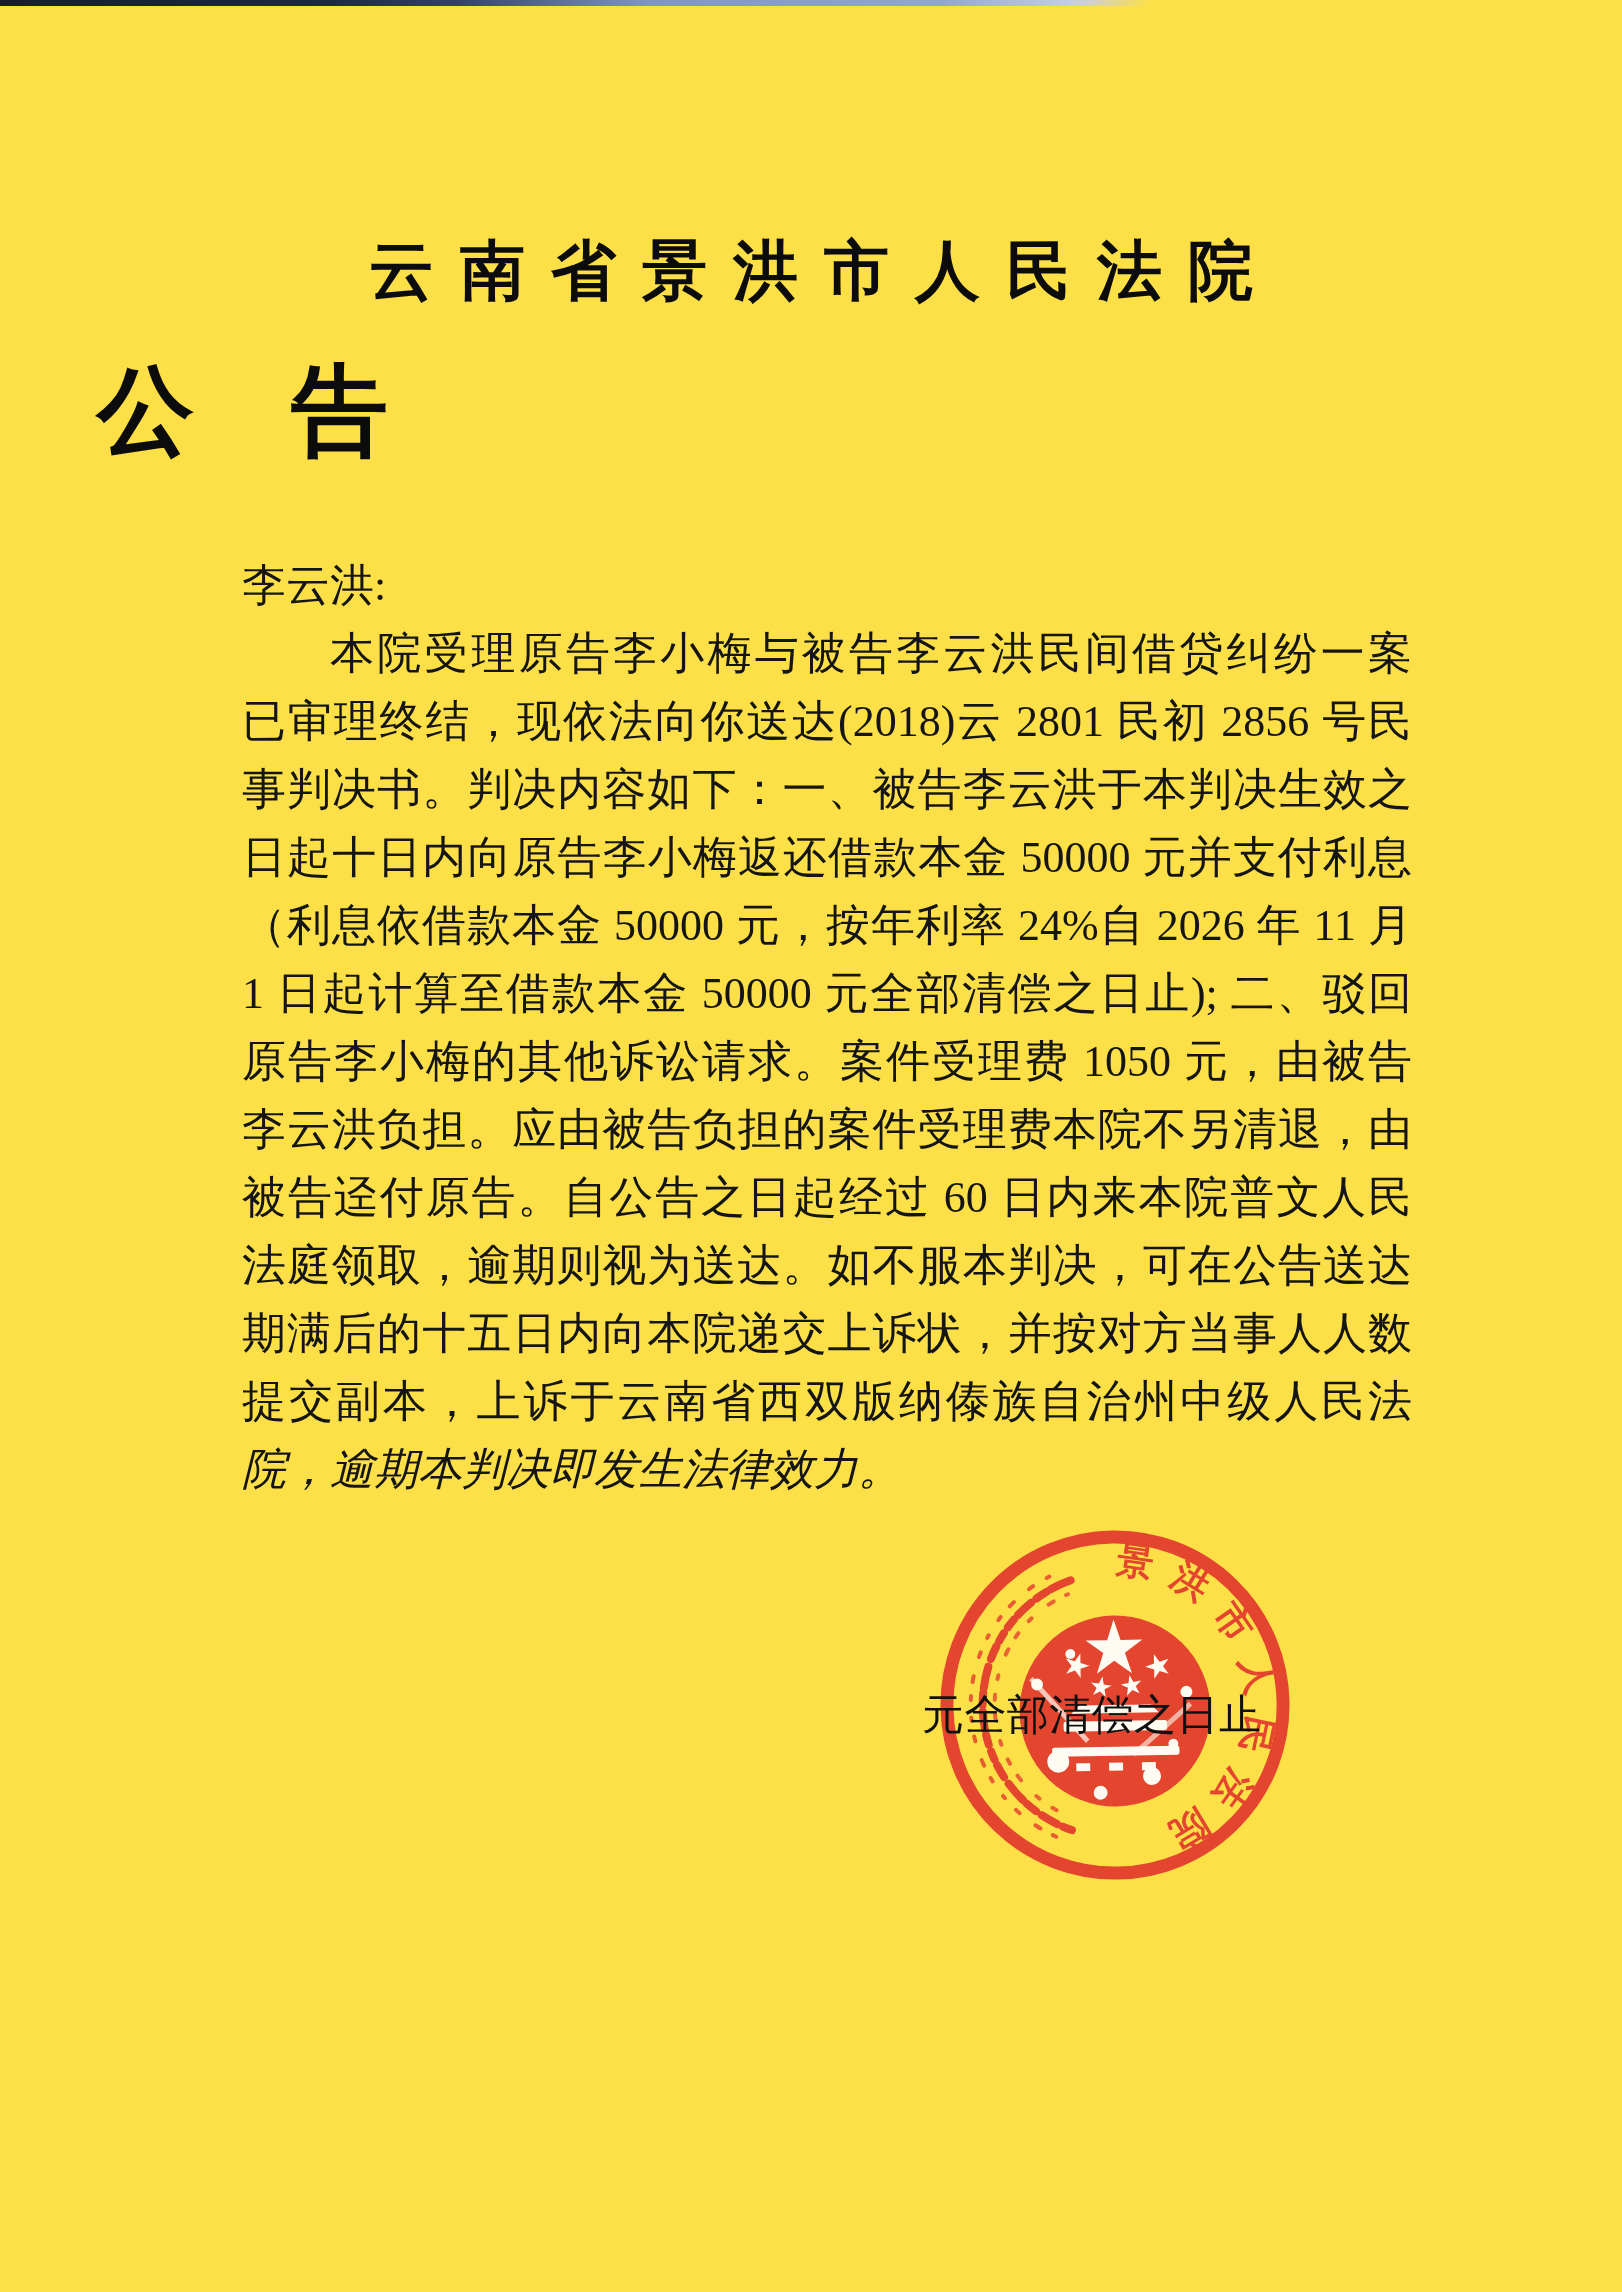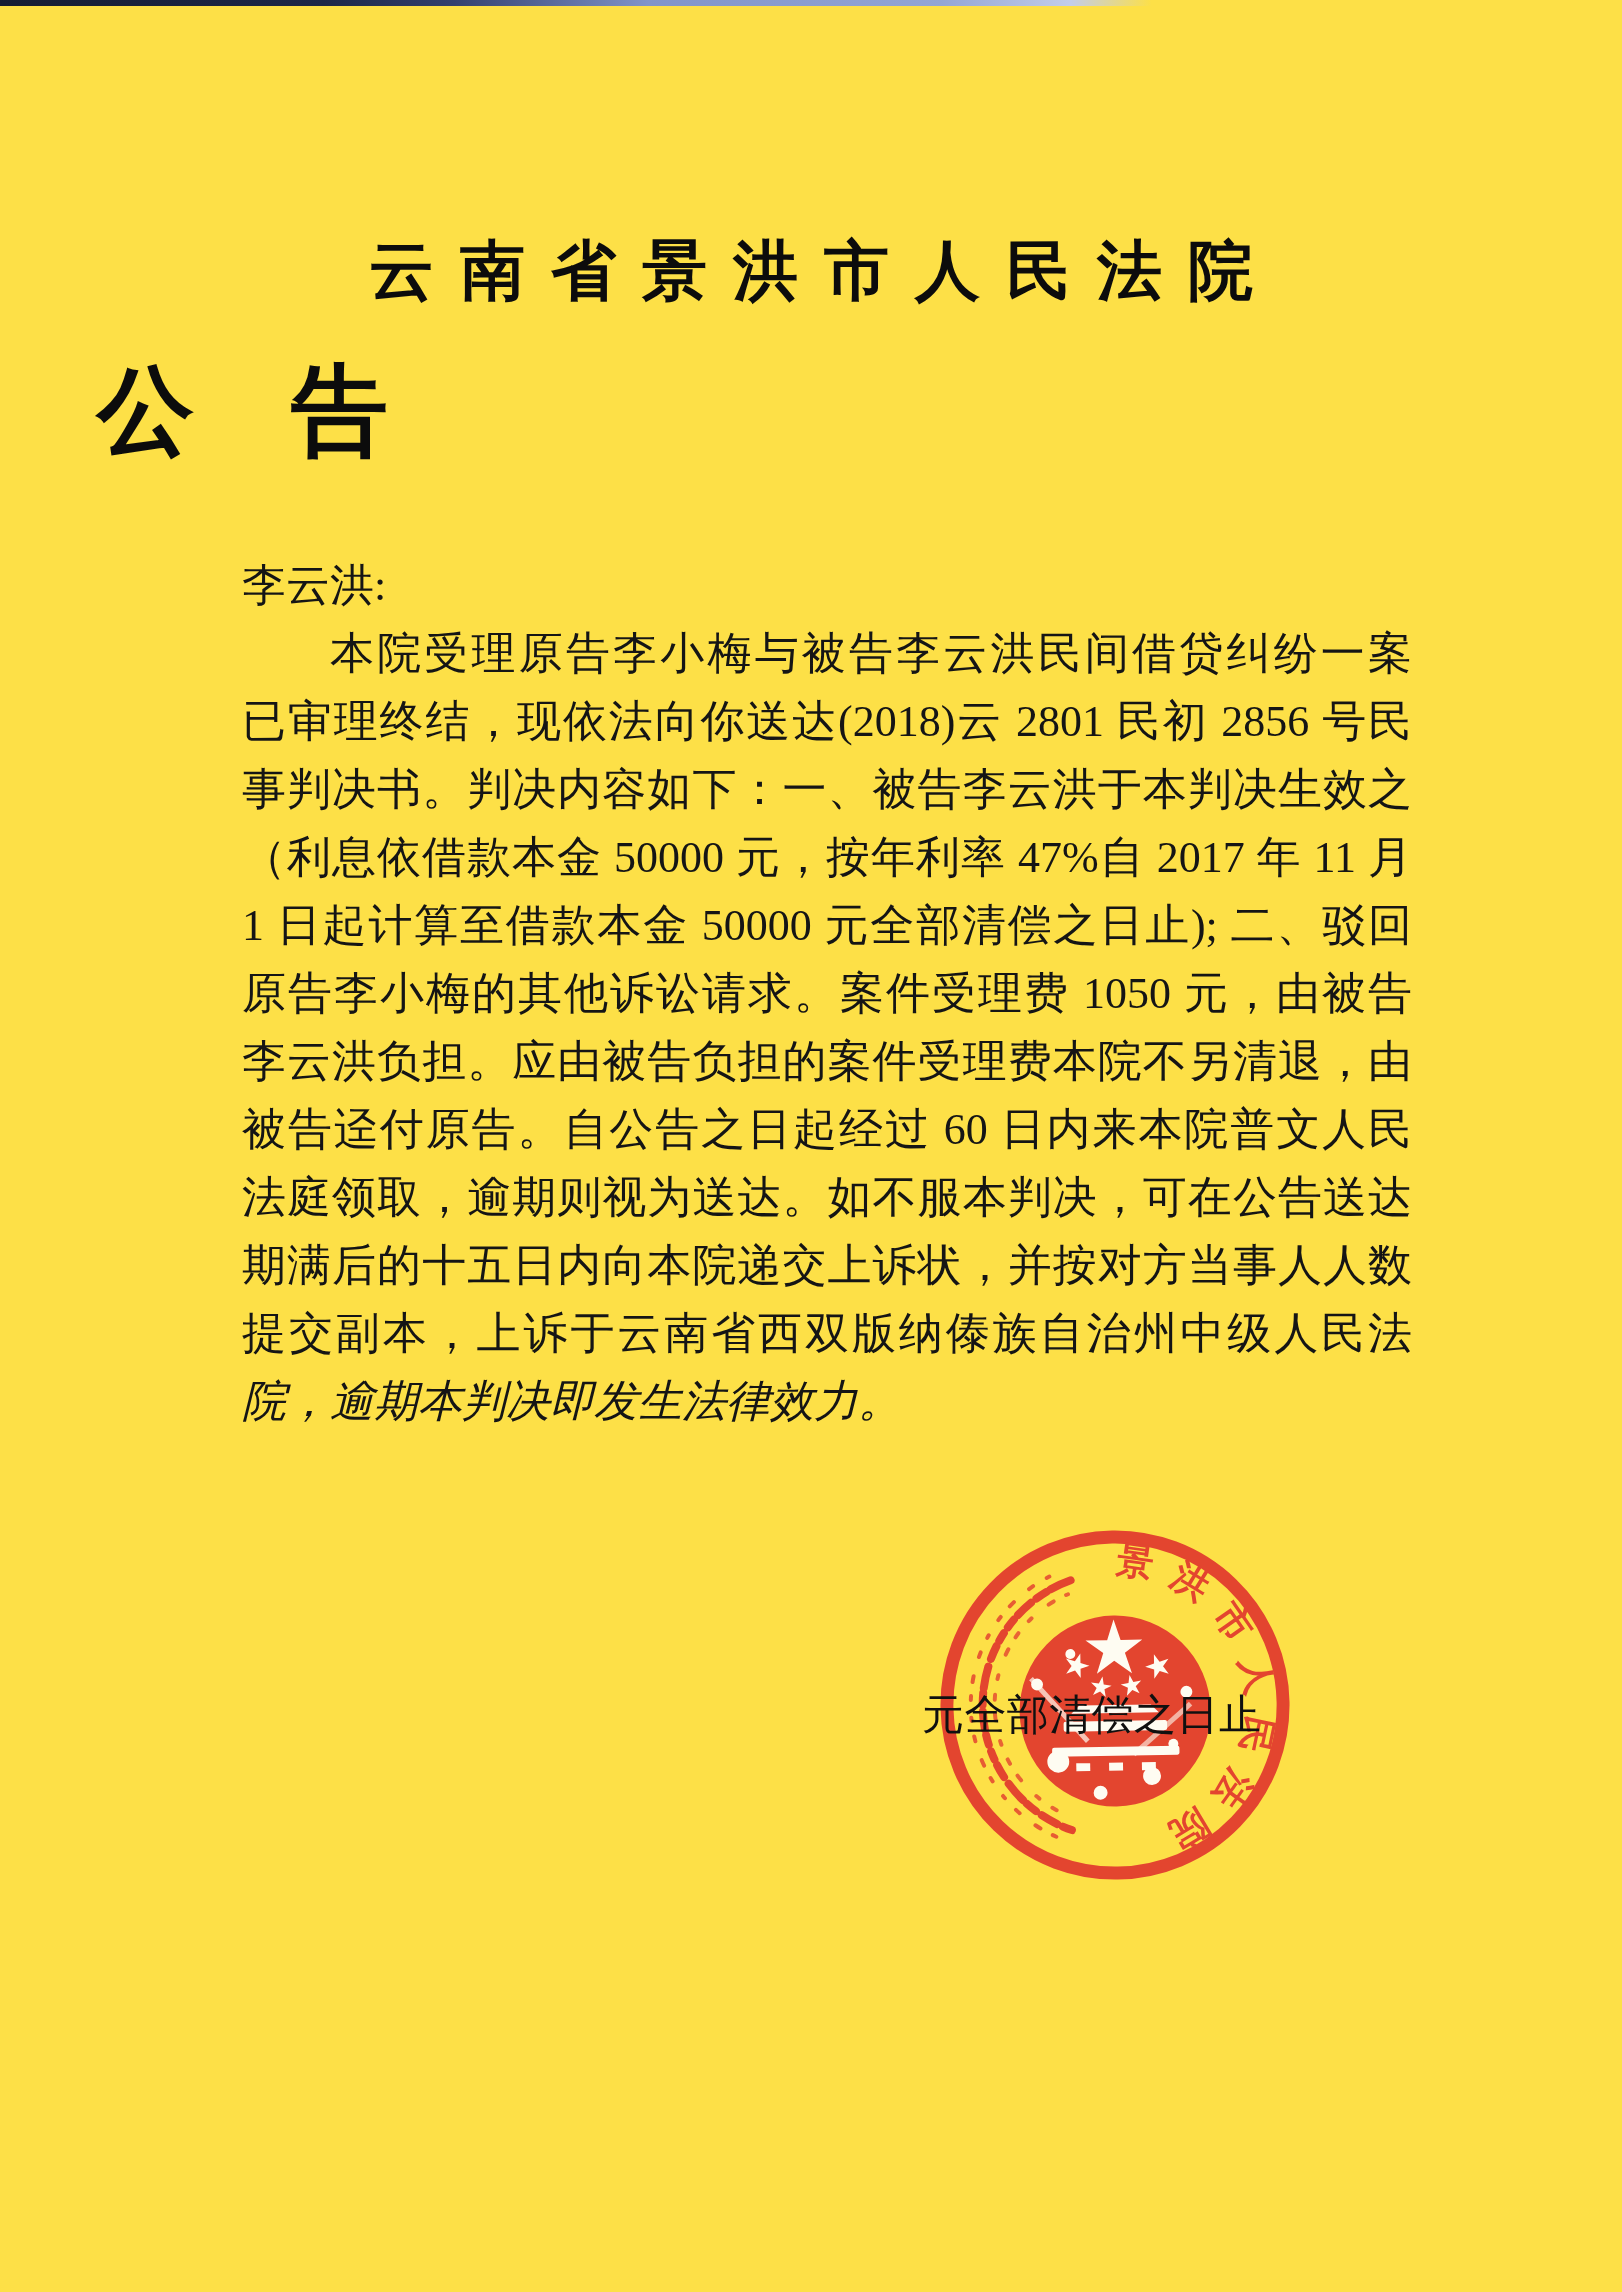--- a/index.html
+++ b/index.html
@@ -67,21 +67,22 @@
   <div class="court-name">云南省景洪市人民法院</div>
 
   <div class="doc-title">公告</div>
 
   <div class="body-text">
     <div class="salutation">李云洪:</div>
     <div>
         <div class="body-line">本院受理原告李小梅与被告李云洪民间借贷纠纷一案</div>
         <div class="body-line">已审理终结，现依法向你送达(2018)云 2801 民初 2856 号民</div>
         <div class="body-line">事判决书。判决内容如下：一、被告李云洪于本判决生效之</div>
-        <div class="body-line">（利息依借款本金 50000 元，按年利率 47%自 2017 年 11 月</div>
+        <div class="body-line">日起十日内向原告李小梅返还借款本金 50000 元并支付利息</div>
+        <div class="body-line">（利息依借款本金 50000 元，按年利率 24%自 2026 年 11 月</div>
         <div class="body-line">1 日起计算至借款本金 50000 元全部清偿之日止); 二、驳回</div>
         <div class="body-line">原告李小梅的其他诉讼请求。案件受理费 1050 元，由被告</div>
         <div class="body-line">李云洪负担。应由被告负担的案件受理费本院不另清退，由</div>
         <div class="body-line">被告迳付原告。自公告之日起经过 60 日内来本院普文人民</div>
         <div class="body-line">法庭领取，逾期则视为送达。如不服本判决，可在公告送达</div>
         <div class="body-line">期满后的十五日内向本院递交上诉状，并按对方当事人人数</div>
         <div class="body-line">提交副本，上诉于云南省西双版纳傣族自治州中级人民法</div>
         <div class="body-line">院，逾期本判决即发生法律效力。</div>
       </div>
   </div>

